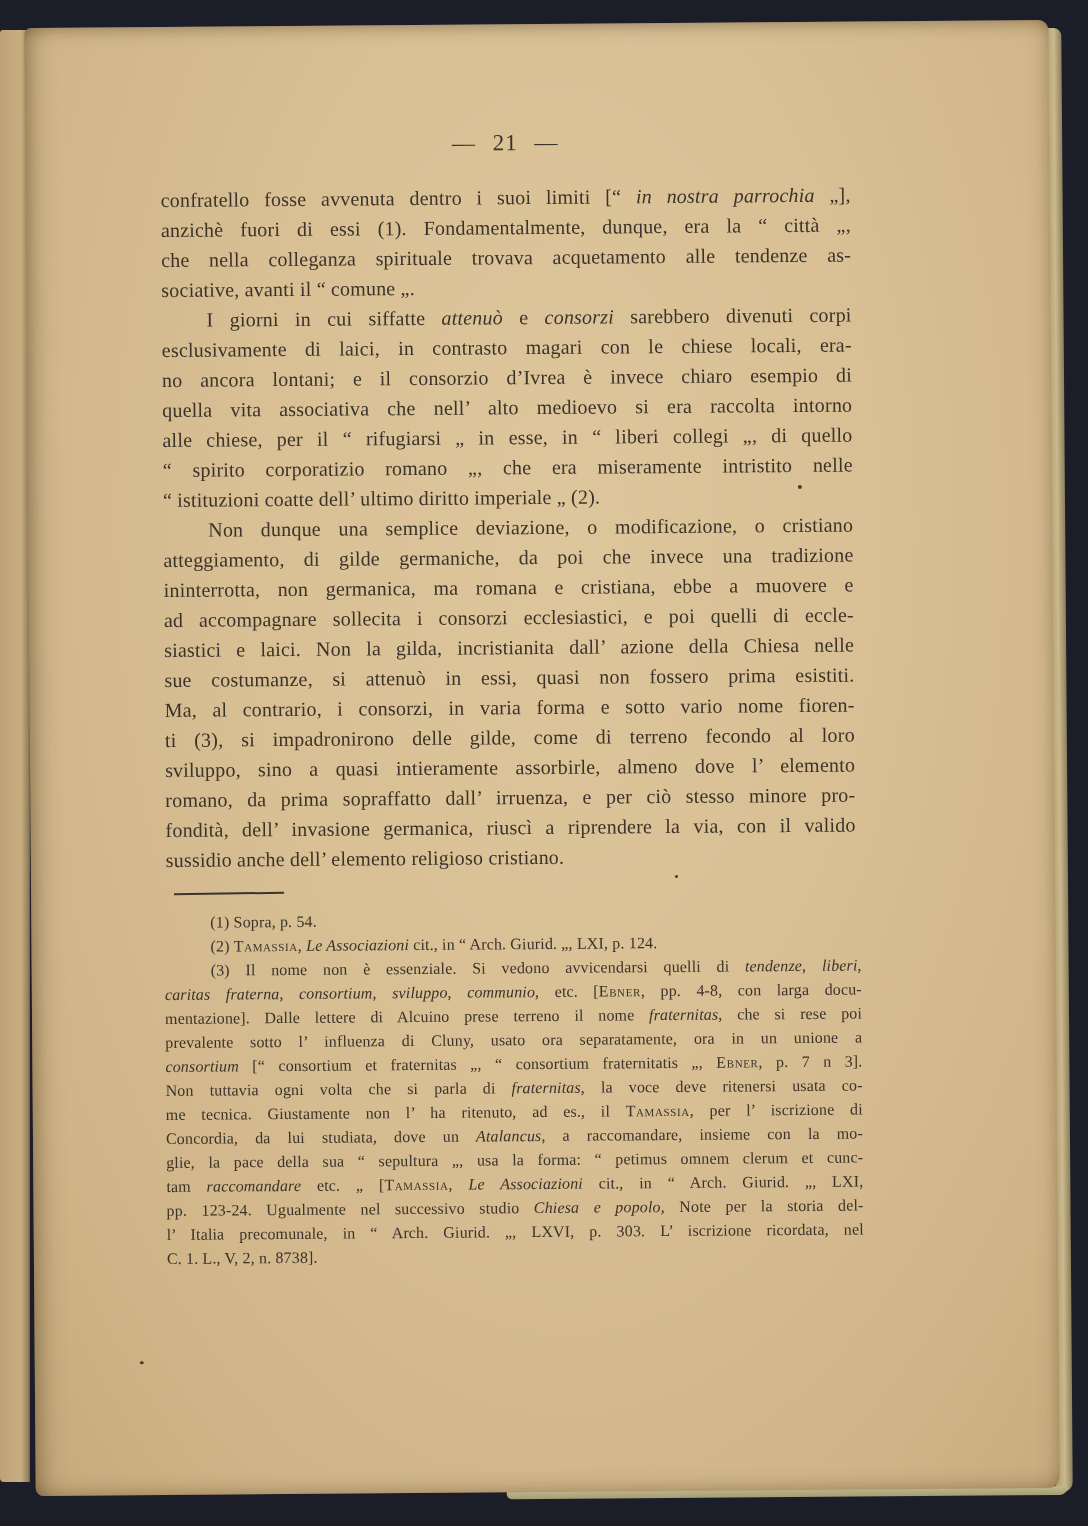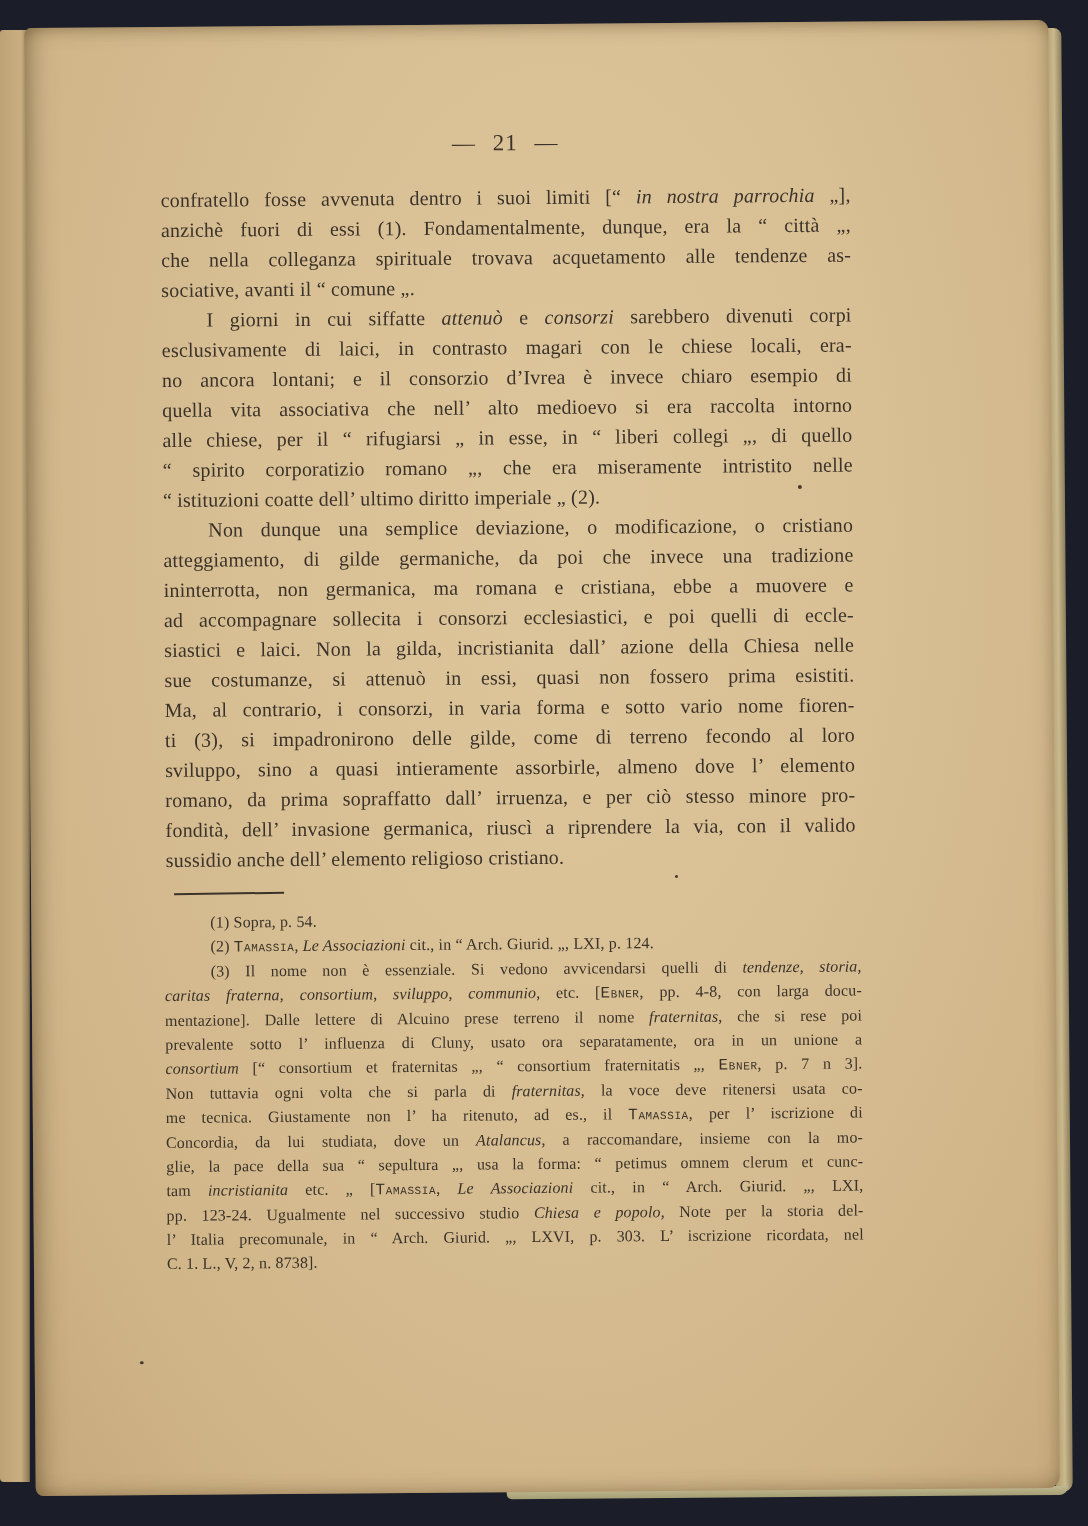--- a/index.html
+++ b/index.html
@@ -65,21 +65,21 @@
   }
   .ln {
     text-align: justify;
     text-align-last: justify;
     white-space: normal;
   }
   .ln.end { text-align-last: left; }
   .ln.ind { text-indent: 45px; }
   .ln.find { text-indent: 46px; }
   .it { font-style: italic; }
-  .sc { font-variant: small-caps; letter-spacing: 0.6px; font-family: Liberation Mono, monospace; }
+  .sc { font-variant: small-caps; letter-spacing: 0.6px; }
 
   .fnrule {
     position: absolute; left: 143px; top: 866px; width: 110px; height: 2px;
     background: #3b332a;
     transform: rotate(-0.3deg);
   }
 
   .speck { position: absolute; border-radius: 50%; background: #453a2c; }
   .speck.s1 { left: 770px; top: 463px; width: 4px; height: 4px; }
   .speck.s2 { left: 644px; top: 852px; width: 3px; height: 3px; }
@@ -128,30 +128,30 @@
         </div>
       <div class="fnrule"></div>
       <div class="fnotes" id="footnotes">
           <div>
             <div class="ln find end">(1) Sopra, p. 54.</div>
           </div>
           <div>
             <div class="ln find end">(2) <span class="sc">Tamassia</span>, <span class="it">Le Associazioni</span> cit., in “ Arch. Giurid. „, LXI, p. 124.</div>
           </div>
           <div>
-            <div class="ln find">(3) Il nome non è essenziale. Si vedono avvicendarsi quelli di <span class="it">tendenze</span>, <span class="it">storia</span>,</div>
+            <div class="ln find">(3) Il nome non è essenziale. Si vedono avvicendarsi quelli di <span class="it">tendenze</span>, <span class="it">liberi</span>,</div>
             <div class="ln"><span class="it">caritas fraterna</span>, <span class="it">consortium</span>, <span class="it">sviluppo</span>, <span class="it">communio</span>, etc. [<span class="sc">Ebner</span>, pp. 4-8, con larga docu-</div>
             <div class="ln">mentazione]. Dalle lettere di Alcuino prese terreno il nome <span class="it">fraternitas</span>, che si rese poi</div>
             <div class="ln">prevalente sotto l’ influenza di Cluny, usato ora separatamente, ora in un unione a</div>
             <div class="ln"><span class="it">consortium</span> [“ consortium et fraternitas „, “ consortium fraternitatis „, <span class="sc">Ebner</span>, p. 7 n 3].</div>
             <div class="ln">Non tuttavia ogni volta che si parla di <span class="it">fraternitas</span>, la voce deve ritenersi usata co-</div>
             <div class="ln">me tecnica. Giustamente non l’ ha ritenuto, ad es., il <span class="sc">Tamassia</span>, per l’ iscrizione di</div>
             <div class="ln">Concordia, da lui studiata, dove un <span class="it">Atalancus</span>, a raccomandare, insieme con la mo-</div>
             <div class="ln">glie, la pace della sua “ sepultura „, usa la forma: “ petimus omnem clerum et cunc-</div>
-            <div class="ln">tam <span class="it">incristianita</span> etc. „ [<span class="sc">Tamassia</span>, <span class="it">Le Associazioni</span> cit., in “ Arch. Giurid. „, LXI,</div>
+            <div class="ln">tam <span class="it">raccomandare</span> etc. „ [<span class="sc">Tamassia</span>, <span class="it">Le Associazioni</span> cit., in “ Arch. Giurid. „, LXI,</div>
             <div class="ln">pp. 123-24. Ugualmente nel successivo studio <span class="it">Chiesa e popolo,</span> Note per la storia del-</div>
             <div class="ln">l’ Italia precomunale, in “ Arch. Giurid. „, LXVI, p. 303. L’ iscrizione ricordata, nel</div>
             <div class="ln end">C. 1. L., V, 2, n. 8738].</div>
           </div>
         </div>
       <div class="speck s1"></div>
       <div class="speck s2"></div>
       <div class="speck s3"></div>
     </div>
   </div>

